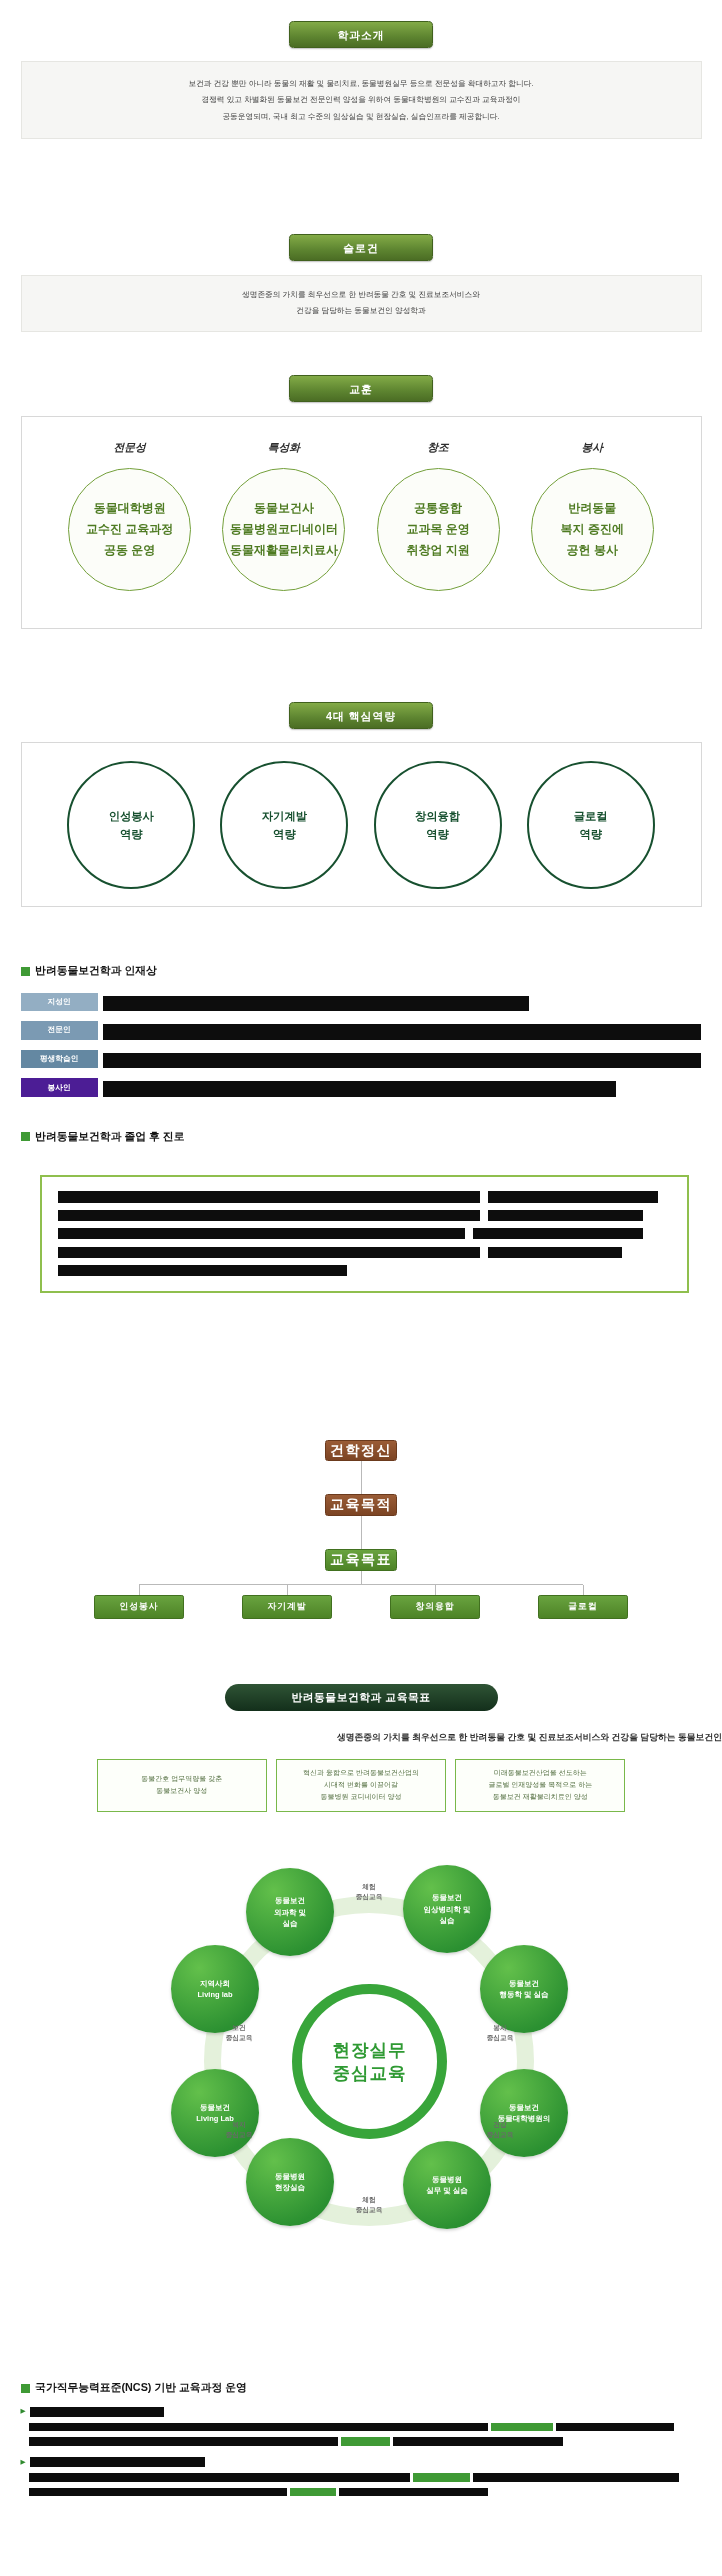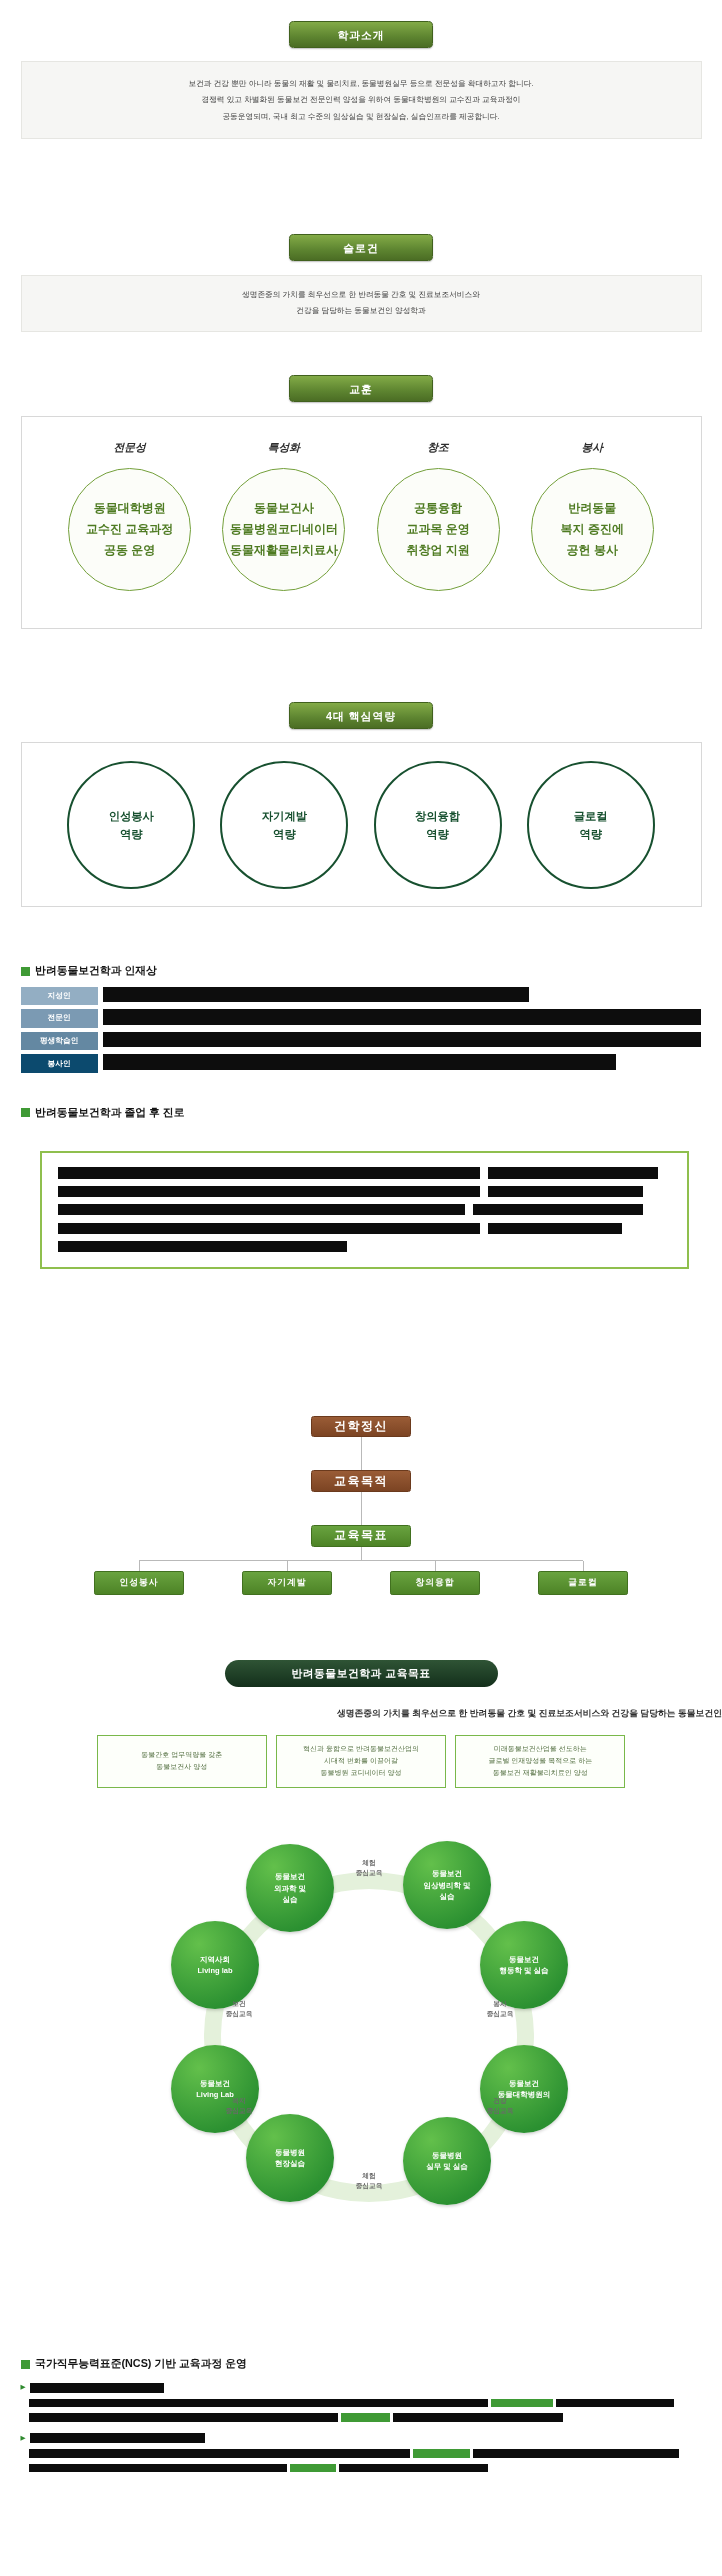--- a/index.html
+++ b/index.html
@@ -31,34 +31,34 @@
   .comp-circle .ln{font-size:11.3px;font-weight:bold;color:#17502f;line-height:1.6;}
 
   .left-sec{margin:0 20.6px;}
   .mt110{margin-top:57px;}
   .mt102{margin-top:33px;}
   .sec-title-row{display:flex;align-items:center;gap:5.2px;}
   .sq{width:9.3px;height:9.3px;background:#3f9a35;display:inline-block;flex:0 0 auto;}
   .sec-title{font-size:10.8px;font-weight:bold;color:#151515;}
 
   .talent-rows{margin-top:8.2px;display:flex;flex-direction:column;gap:4.1px;}
-  .talent-row{display:flex;align-items:flex-start;gap:5.2px;height:18.5px;}
+  .talent-row{display:flex;align-items:flex-end;gap:5.2px;height:18.5px;margin-top:6px;}
   .talent-label{width:77px;height:18.5px;color:#fff;font-size:7.7px;font-weight:bold;
     display:flex;align-items:center;justify-content:center;flex:0 0 auto;}
-  .tl-c0{background:#93aec3;}.tl-c1{background:#7b9ab3;}.tl-c2{background:#6488a2;}.tl-c3{background:#0c4a6e;}
+  .tl-c0{background:#93aec3;}.tl-c1{background:#7b9ab3;}.tl-c2{background:#6488a2;}.tl-c3{background:#4c1d95;}
   .bar{background:#0d0d0d;height:15.5px;display:inline-block;}
   .bar.green{background:#3f9a35;}
 
   .career-box{margin:31px 0 0 19.6px;width:649px;border:2.1px solid #8fbf4d;box-sizing:border-box;
     padding:14.4px 15.5px;display:flex;flex-direction:column;gap:7.2px;background:#fff;}
   .cline{display:flex;gap:8.2px;}
   .cline .bar{height:11.3px;}
 
   .flow{margin-top:147px;display:flex;flex-direction:column;align-items:center;}
-  .flow-node{width:100px;height:21.6px;border-radius:2.6px;color:#fff;font-size:12px;font-weight:bold;
+  .flow-node{width:72px;height:21.6px;border-radius:2.6px;color:#fff;font-size:14px;font-weight:bold;
     display:flex;align-items:center;justify-content:center;letter-spacing:1.5px;box-sizing:border-box;}
   .fn-brown{background:linear-gradient(180deg,#9a5c36,#7c4423);border:0.5px solid #6b3a1d;}
   .fn-green{background:linear-gradient(180deg,#69a33f,#4d8326);border:0.5px solid #41701f;}
   .vline{width:1px;background:#b9b9b9;}
   .v64{height:33px;}.v26{height:13.4px;}
   .hline{width:444px;height:1px;background:#b9b9b9;}
   .leaves{display:flex;gap:58px;}
   .leaf-wrap{display:flex;flex-direction:column;align-items:center;}
   .tick{width:1px;height:10.3px;background:#b9b9b9;}
   .leaf{width:90px;height:24px;background:linear-gradient(180deg,#69a33f,#4d8326);border:0.5px solid #41701f;
@@ -336,20 +336,24 @@
     </div>
     <div class="axis-label" style="left:492px;top:305px;">
       <span class="ln">건강</span>
       <span class="ln">중심교육</span>
     </div>
     <div class="axis-label" style="left:361px;top:380px;">
       <span class="ln">체험</span>
       <span class="ln">중심교육</span>
     </div>
 
+    <div class="center-circle">
+      <span class="ln">현장실무</span>
+      <span class="ln">중심교육</span>
+    </div>
   </div>
 
   <section class="ncs">
     <div class="sec-title-row">
       <span class="sq"></span>
       <span class="sec-title">국가직무능력표준(NCS) 기반 교육과정 운영</span>
     </div>
 
     <div class="bullet-row">
       <span class="arrow">▶</span>

